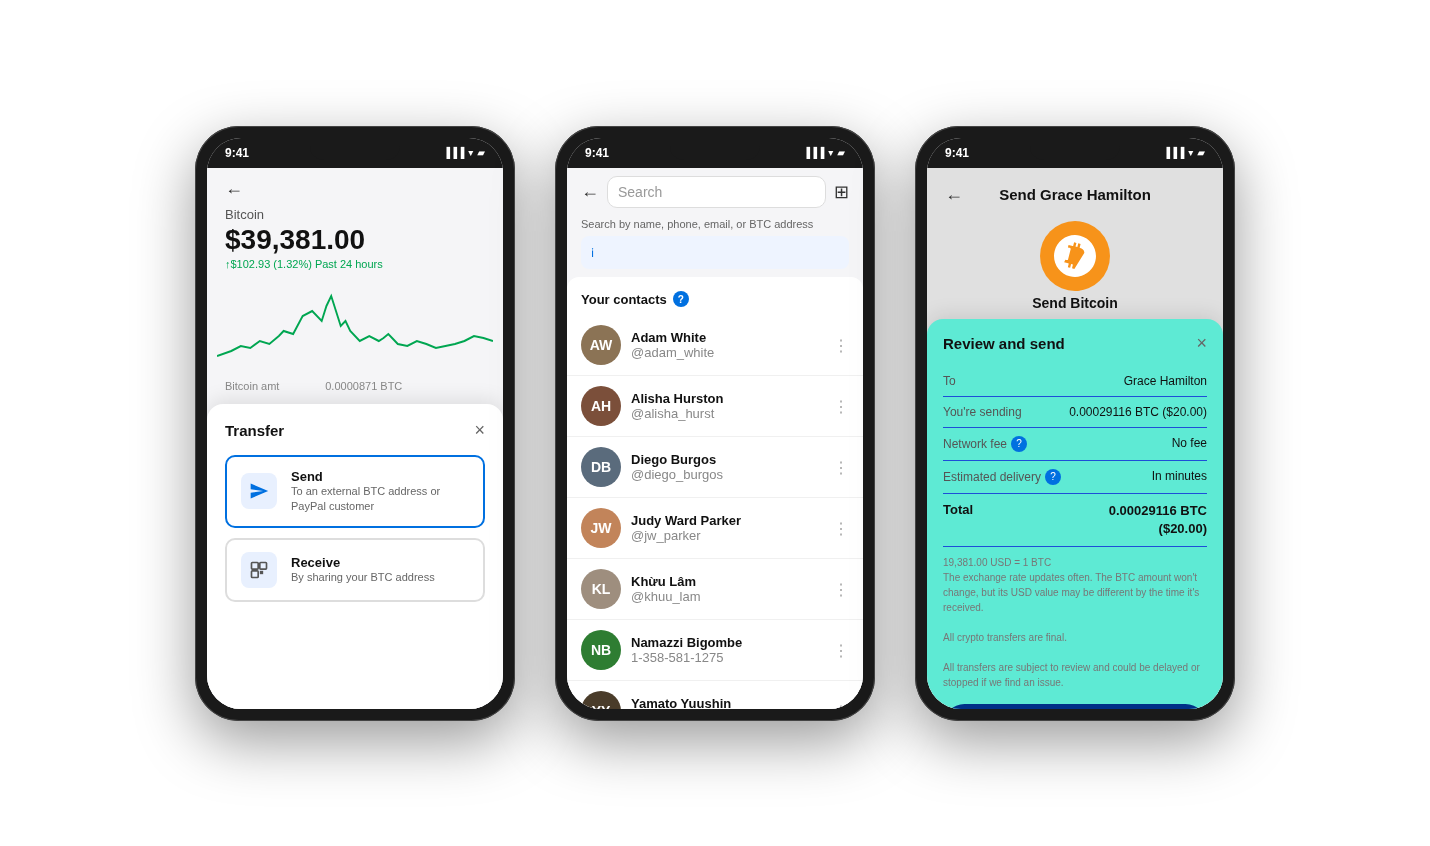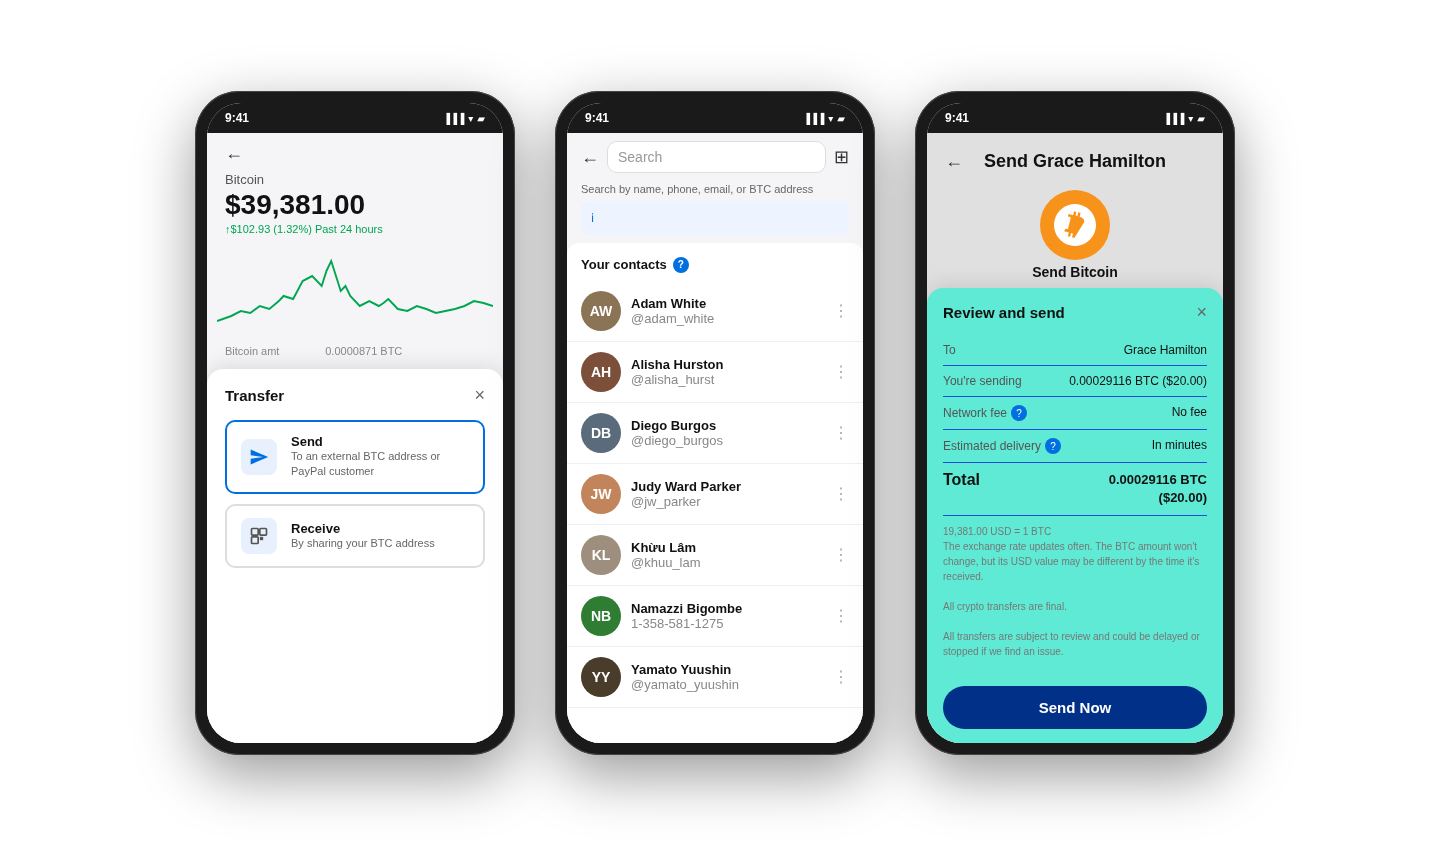--- a/index.html
+++ b/index.html
@@ -11,21 +11,21 @@
       min-height: 846px;
       width: 1430px;
       font-family: -apple-system, BlinkMacSystemFont, 'Segoe UI', sans-serif;
       gap: 40px;
       padding: 20px;
     }
 
     
     .phone {
       width: 320px;
-      height: 664px;
+      height: 595px;
       background: #1a1a1a;
       border-radius: 44px;
       padding: 12px;
       box-shadow: 0 20px 60px rgba(0,0,0,0.4), inset 0 0 0 1px #444;
       position: relative;
       flex-shrink: 0;
     }
     .phone-inner {
       width: 100%;
       height: 100%;
@@ -299,21 +299,21 @@
       padding: 10px 18px 0;
     }
     .screen3-top {
       display: flex;
       align-items: center;
       justify-content: center;
       position: relative;
       padding: 8px 0;
     }
     .s3-back { position: absolute; left: 0; font-size: 18px; color: #333; cursor: pointer; }
-    .s3-title { font-size: 18px; font-weight: 600; color: #111; }
+    .s3-title { font-size: 15px; font-weight: 600; color: #111; }
     .btc-logo-circle {
       width: 70px;
       height: 70px;
       border-radius: 50%;
       background: #f7931a;
       display: flex;
       align-items: center;
       justify-content: center;
       margin: 10px auto 4px;
       font-size: 36px;
@@ -352,21 +352,21 @@
       display: flex;
       justify-content: space-between;
       align-items: flex-start;
       padding: 8px 0;
       border-bottom: 1px solid #1d4ed8;
       font-size: 12px;
     }
     .review-row:last-of-type { border-bottom: none; }
     .review-label { color: #555; }
     .review-value { color: #111; text-align: right; }
-    .review-total-label { color: #111; font-weight: 700; font-size: 16px; }
+    .review-total-label { color: #111; font-weight: 700; font-size: 13px; }
     .review-total-value { color: #111; font-weight: 700; text-align: right; font-size: 13px; line-height: 1.4; }
     .info-label {
       display: flex;
       align-items: center;
       gap: 4px;
     }
     .review-disclaimer {
       font-size: 10px;
       color: #777;
       line-height: 1.5;

